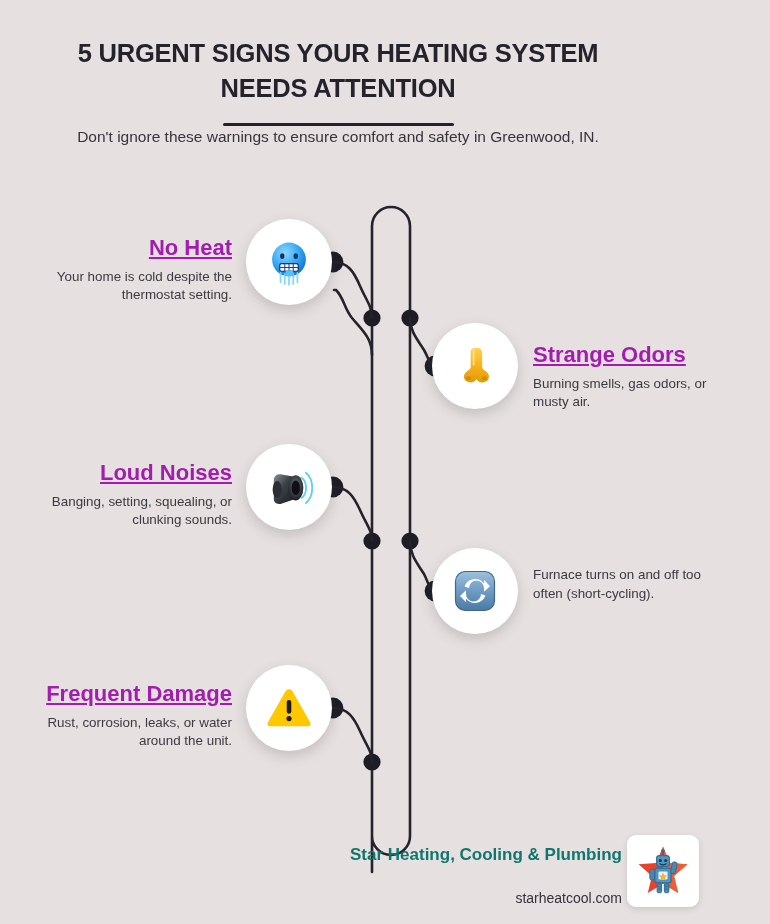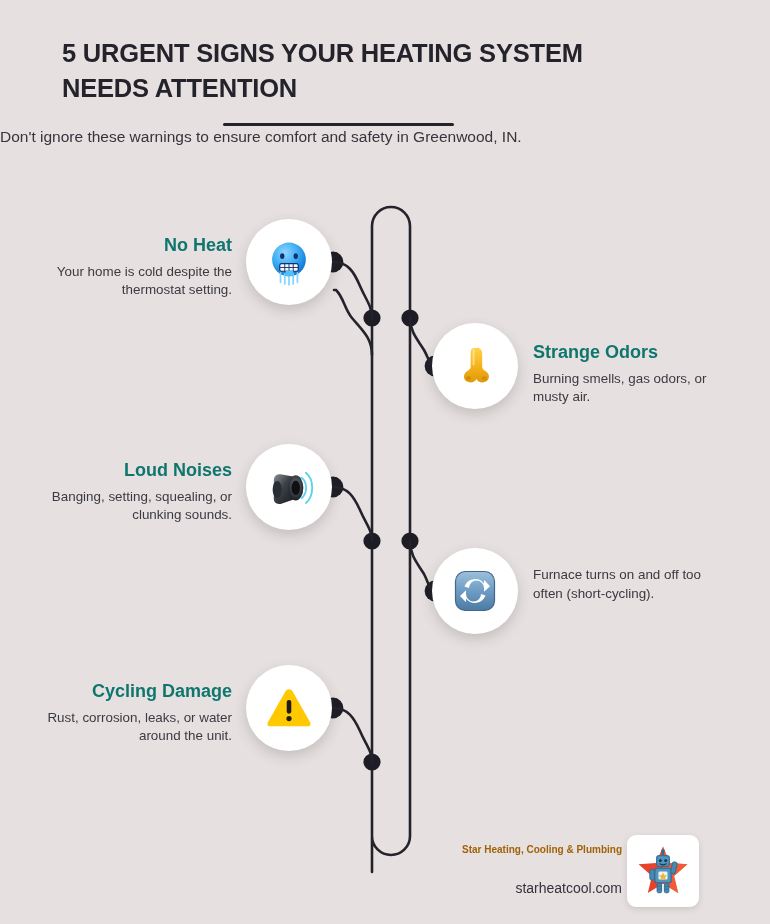--- a/index.html
+++ b/index.html
@@ -22,20 +22,21 @@
     width: 770px;
     height: 924px;
   }
 
   
   .header {
     position: absolute;
     top: 36px;
     left: 0;
     width: 676px;
+    text-align: center;
   }
 
   .title {
     font-size: 25.5px;
     font-weight: 700;
     letter-spacing: -0.2px;
     line-height: 1.36;
     color: #24232b;
     padding: 0 62px;
     text-transform: uppercase;
@@ -82,25 +83,26 @@
     align-items: center;
     justify-content: center;
   }
 
   .text-block {
     position: absolute;
     width: 215px;
   }
 
   .text-block .heading {
-    font-size: 18px;
+    font-size: 22px;
     font-weight: 700;
-    color: #0f766e;
+    color: #a21caf;
     line-height: 1.25;
     margin-bottom: 6px;
+    text-decoration: underline;
   }
 
   .text-block .desc {
     font-size: 13.4px;
     font-weight: 400;
     color: #3b3941;
     line-height: 1.38;
   }
 
   .side-left .text-block { text-align: right; }
@@ -117,23 +119,23 @@
 
   .footer-text {
     position: absolute;
     right: 148px;
     top: 8px;
     text-align: right;
     width: 320px;
   }
 
   .footer-brand {
-    font-size: 10px;
+    font-size: 17px;
     font-weight: 700;
-    color: #a16207;
+    color: #0f766e;
     line-height: 1.4;
   }
 
   .footer-site {
     font-size: 14px;
     font-weight: 400;
     color: #33313a;
     line-height: 1.5;
     margin-top: 21px;
   }
@@ -316,21 +318,21 @@
       <svg width="52" height="52" viewBox="0 0 64 64">
         <path d="M32 9 C34.4 9 35.8 10.4 36.8 12.2 L58 49.4
                  C59.2 51.6 58.4 54.4 55.2 54.4 L8.8 54.4
                  C5.6 54.4 4.8 51.6 6 49.4 L27.2 12.2
                  C28.2 10.4 29.6 9 32 9 Z" fill="#FFC800"></path>
         <rect x="29.2" y="22" width="5.6" height="17" rx="2.6" fill="#1b1b1b"></rect>
         <circle cx="32" cy="45" r="3.2" fill="#1b1b1b"></circle>
       </svg>
     </div>
     <div class="text-block" style="left:14px; top:680px; width:218px;">
-      <div class="heading">Cycling Damage</div>
+      <div class="heading">Frequent Damage</div>
       <div class="desc">Rust, corrosion, leaks, or water around the unit.</div>
     </div>
   </div>
 
   <div class="footer">
     <div class="footer-text">
       <div class="footer-brand">Star Heating, Cooling &amp; Plumbing</div>
       <div class="footer-site">starheatcool.com</div>
     </div>
     <div class="footer-logo">

